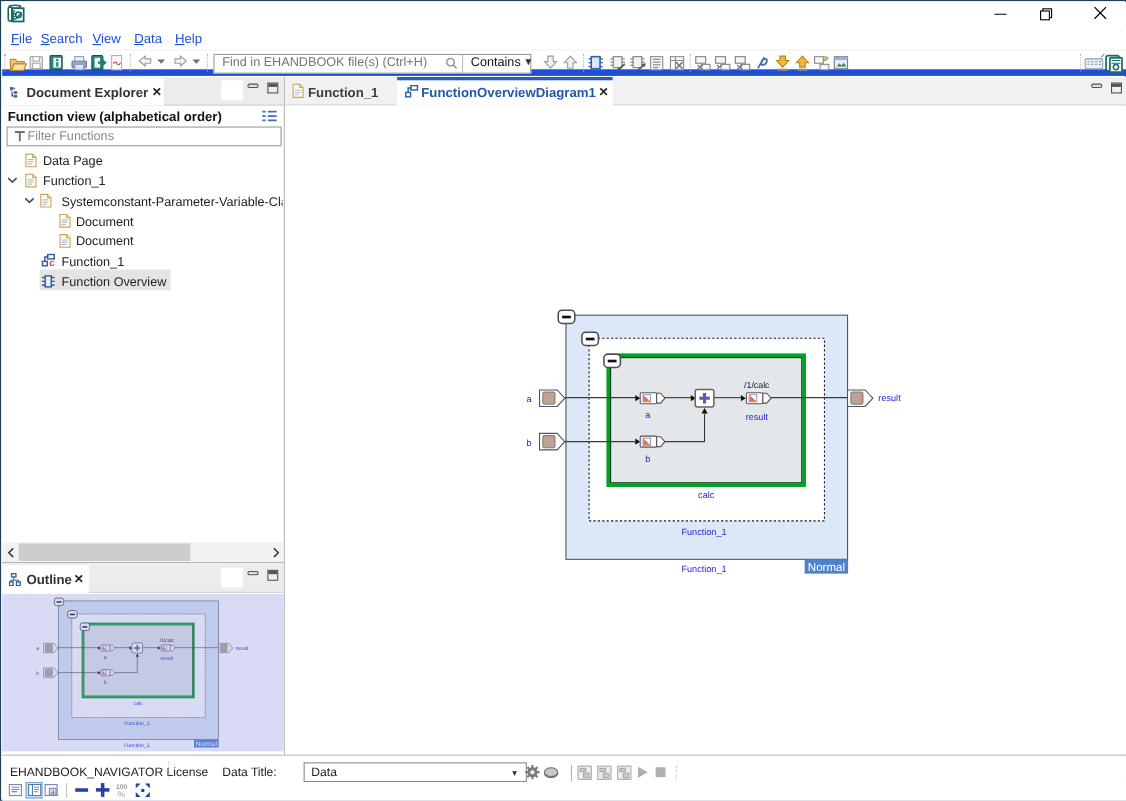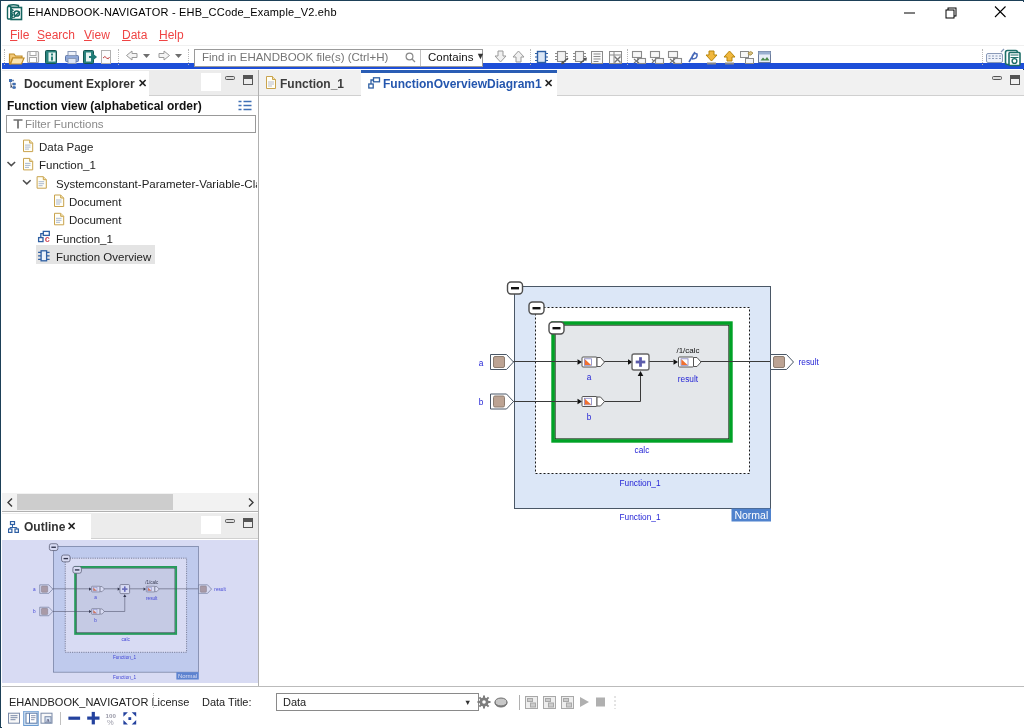--- a/index.html
+++ b/index.html
@@ -5,21 +5,21 @@
 html,body{margin:0;padding:0;}
 body{width:1024px;height:728px;overflow:hidden;font-family:"Liberation Sans",sans-serif;}
 #win{position:absolute;left:0;top:0;width:1024px;height:728px;background:#fff;border:1px solid #1d4058;box-sizing:border-box;}
 .abs{position:absolute;}
 .ico{position:absolute;}
 
 #titlebar{left:1px;top:1px;width:1022px;height:21px;background:#fff;}
 #title-text{left:27px;top:5px;font-size:11px;color:#000;letter-spacing:0.2px;}
 
 #menubar{left:1px;top:22px;width:1022px;height:23px;background:#fff;border-bottom:1px solid #f0f0f0;box-sizing:border-box;}
-.menu-item{position:absolute;top:5px;font-size:12px;color:#ef4444;}
+.menu-item{position:absolute;top:5px;font-size:12px;color:#1d4ed8;}
 .menu-item u{text-decoration:underline;}
 
 #toolbar{left:1px;top:45px;width:1022px;height:23px;background:#fff;border-bottom:6px solid #1d4ed8;box-sizing:border-box;}
 .tsep{position:absolute;top:3px;height:16px;border-left:1px dotted #b9b9b9;width:0;}
 #searchbox{left:192px;top:3px;width:287px;height:16px;border:1px solid #9a9a9a;background:#fff;font-size:11.5px;color:#757575;}
 #searchbox .ph{position:absolute;left:7px;top:1px;}
 #searchbox .mag{position:absolute;left:210px;top:2px;}
 #searchbox .div{position:absolute;left:225px;top:0px;height:16px;border-left:1px solid #c0c0c0;}
 #searchbox .contains{position:absolute;left:233px;top:1px;color:#111;}
 #searchbox .caret{position:absolute;left:281px;top:1px;color:#333;font-size:9px;}
@@ -62,21 +62,20 @@
 
   <div class="abs" id="titlebar"></div>
   <svg class="ico" style="left:4px;top:2px" width="19" height="19" viewBox="0 0 19 19">
     <path d="M3.5 2.5 q5 -1.5 10 0 l0 2 -10 0 Z" fill="#fff" stroke="#156560" stroke-width="1.4"></path>
     <rect x="2.5" y="3.5" width="3.5" height="12.5" rx="1" fill="#fff" stroke="#156560" stroke-width="1.4"></rect>
     <rect x="6" y="4.5" width="10.5" height="12" fill="#fff" stroke="#156560" stroke-width="1.6"></rect>
     <path d="M6.2 6 l2 1.2 -2 1.2 2 1.2 -2 1.2 2 1.2 -2 1.2 2 1.2 -2 1.2" fill="none" stroke="#156560" stroke-width="1.1"></path>
     <circle cx="11.8" cy="10.5" r="2.6" fill="none" stroke="#156560" stroke-width="1.5"></circle>
     <path d="M9 14.5 l5.5 -6" stroke="#156560" stroke-width="1.3"></path>
   </svg>
-  <div class="abs" id="title-text">EHANDBOOK-NAVIGATOR - EHB_CCode_Example_V2.ehb</div>
   <svg class="ico" style="left:899px;top:4px" width="110" height="15" viewBox="0 0 110 15">
     <line x1="4" y1="8" x2="15" y2="8" stroke="#000" stroke-width="1"></line>
     <rect x="48" y="3" width="8" height="8" fill="none" stroke="#000"></rect>
     <rect x="46" y="5" width="8" height="8" fill="#fff" stroke="#000"></rect>
     <path d="M95 1.5 L105.5 12 M105.5 1.5 L95 12" stroke="#000" stroke-width="1.1" fill="none"></path>
   </svg>
 
   <div class="abs" id="menubar">
     <div class="menu-item" style="left:8px"><u>F</u>ile</div>
     <div class="menu-item" style="left:35px"><u>S</u>earch</div>
@@ -277,21 +276,21 @@
   <div class="abs" id="hscroll">
     <svg style="position:absolute;left:5px;top:5px" width="6" height="9" viewBox="0 0 6 9">
         <path d="M5 0.5 L1 4.5 L5 8.5" fill="none" stroke="#3a3a3a" stroke-width="1.4"></path>
       </svg>
     <div class="thumb"></div>
     <svg style="position:absolute;left:246px;top:5px" width="6" height="9" viewBox="0 0 6 9">
         <path d="M1 0.5 L5 4.5 L1 8.5" fill="none" stroke="#3a3a3a" stroke-width="1.4"></path>
       </svg>
   </div>
   <div class="abs phead" id="outhead" style="top:512px;left:1px">
-    <div class="ptab" style="width:89px">
+    <div class="ptab" style="width:79px">
       <svg style="position:absolute;left:6px;top:7px" width="12" height="12" viewBox="0 0 12 12">
         <rect x="2.5" y="0.5" width="4" height="3" fill="#fff" stroke="#2e5fa3" stroke-width="1.2"></rect>
         <rect x="0.5" y="8" width="3.4" height="3.4" fill="#fff" stroke="#2e5fa3" stroke-width="1.2"></rect>
         <rect x="7" y="8" width="3.4" height="3.4" fill="#fff" stroke="#2e5fa3" stroke-width="1.2"></rect>
         <path d="M4.5 3.5 v3 M2 8 V6.5 h6.8 V8" stroke="#2e5fa3" fill="none"></path>
       </svg>
       <span class="txt" style="left:22px">Outline</span>
       <span class="x" style="left:65px">✕</span>
     </div>
     <div class="whitebox"></div>

